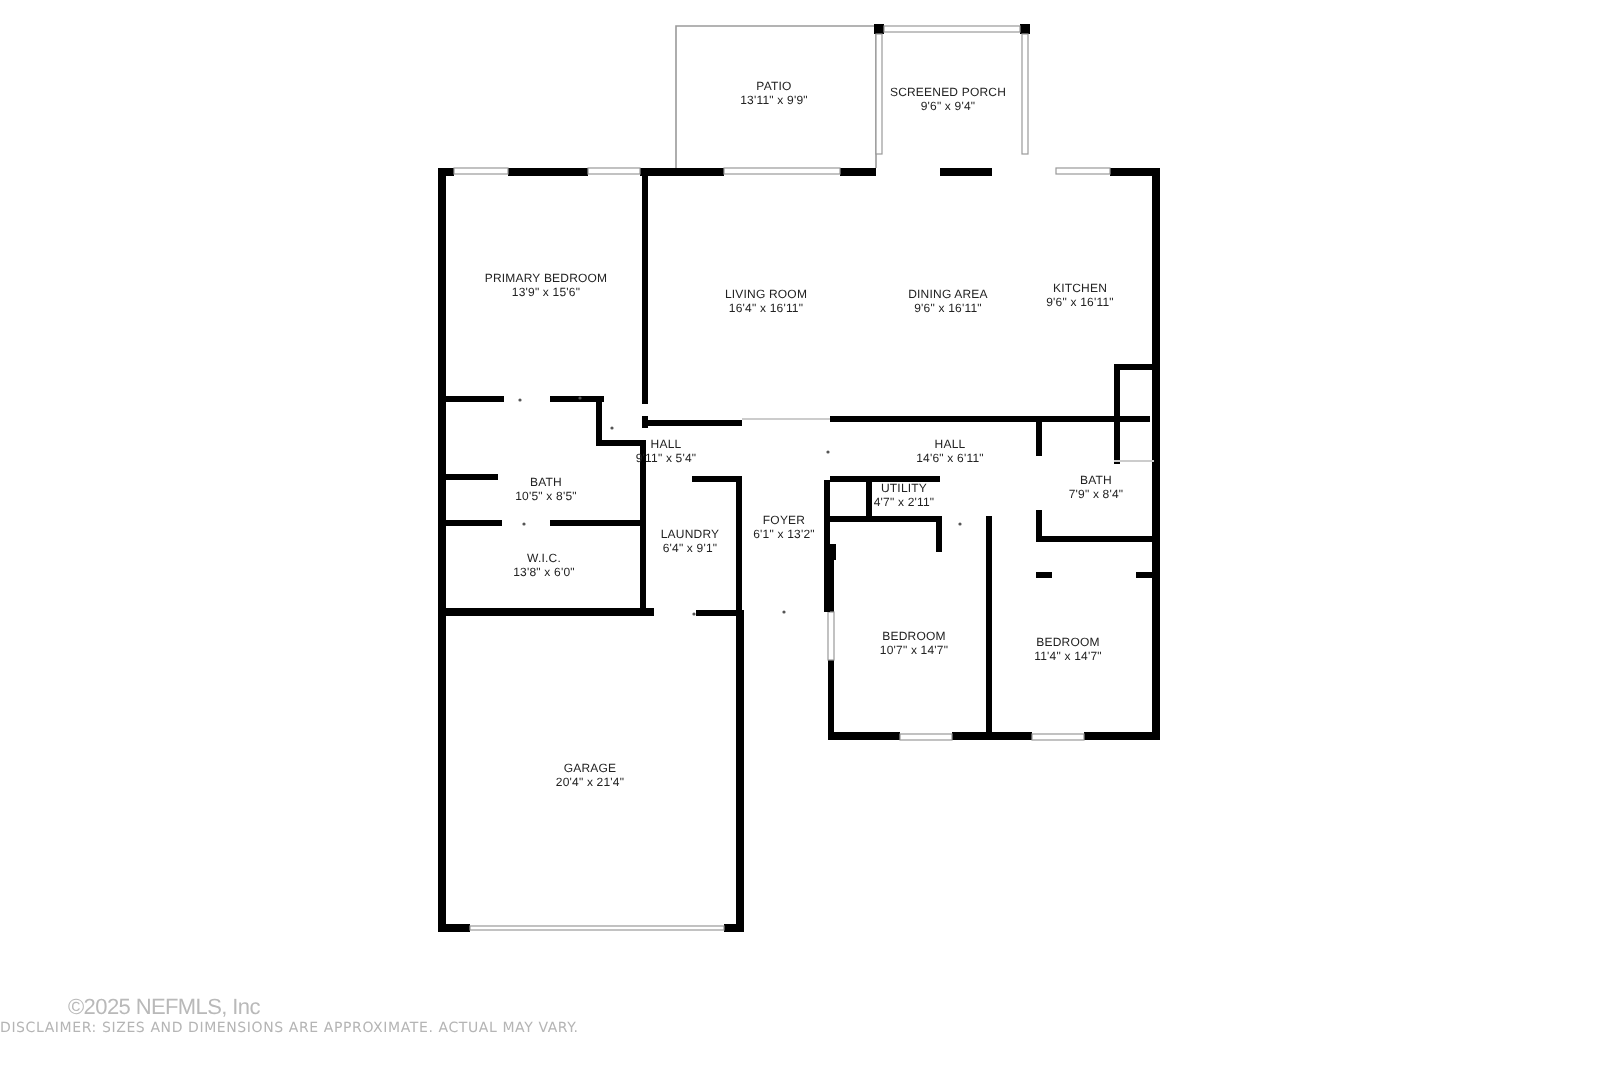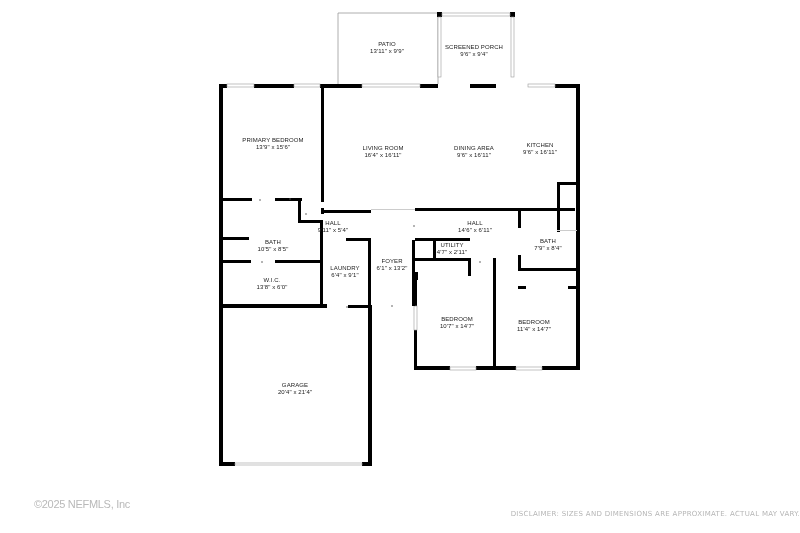--- a/index.html
+++ b/index.html
@@ -2,21 +2,21 @@
 <html><head>
   <meta charset="utf-8">
   <style>
     html, body { margin:0; padding:0; background:#ffffff; }
     body { width:800px; height:533px; position:relative; overflow:hidden; font-family:"Liberation Sans", sans-serif; }
     #plan { position:absolute; left:0; top:0; width:800px; height:533px; }
     .room-label { position:absolute; transform:translate(-50%,-50%); text-align:center; color:#222; font-size:6px; line-height:7px; white-space:nowrap; letter-spacing:0.1px; }
     .room-label .nm { display:block; text-transform:uppercase; }
     .room-label .dm { display:block; }
     .watermark { position:absolute; left:2px; top:498px; font-size:11px; color:#b9b9b9; letter-spacing:-0.3px; font-family:"Liberation Sans", sans-serif;margin-left:32px; }
-    .disclaimer { position:absolute; left:0; width:800px; top:510px; text-align:right; font-size:7px; color:#b5b5b5; letter-spacing:0.3px; font-family:"DejaVu Sans", sans-serif; }
+    .disclaimer { position:absolute; left:0; width:800px; top:510px; text-align:left; font-size:7px; color:#b5b5b5; letter-spacing:0.3px; font-family:"DejaVu Sans", sans-serif; }
   </style>
 </head>
 <body>
 
 <svg id="plan" viewBox="0 0 800 533" xmlns="http://www.w3.org/2000/svg">
 
   <g fill="none" stroke="#9a9a9a" stroke-width="0.8">
     <polyline points="338,84 338,13 438,13 438,84"></polyline>
   </g>
 

